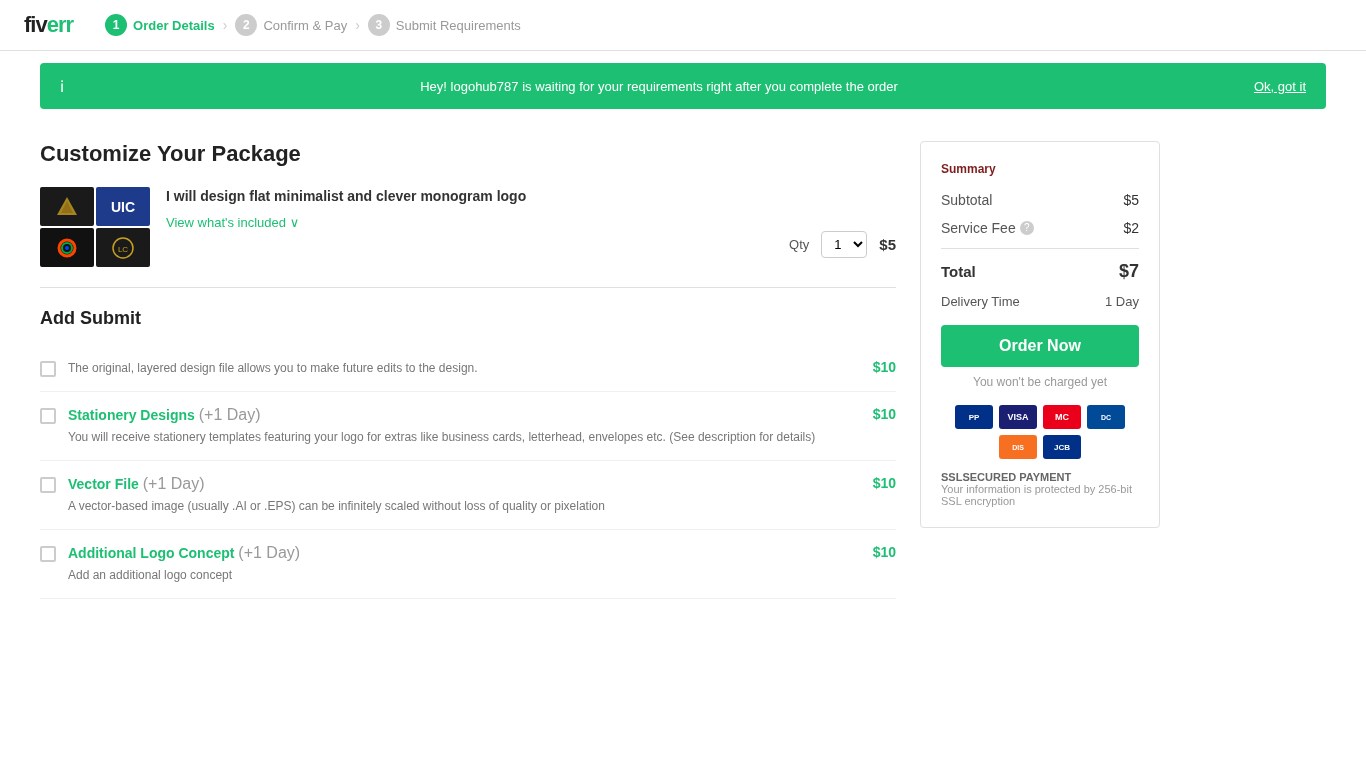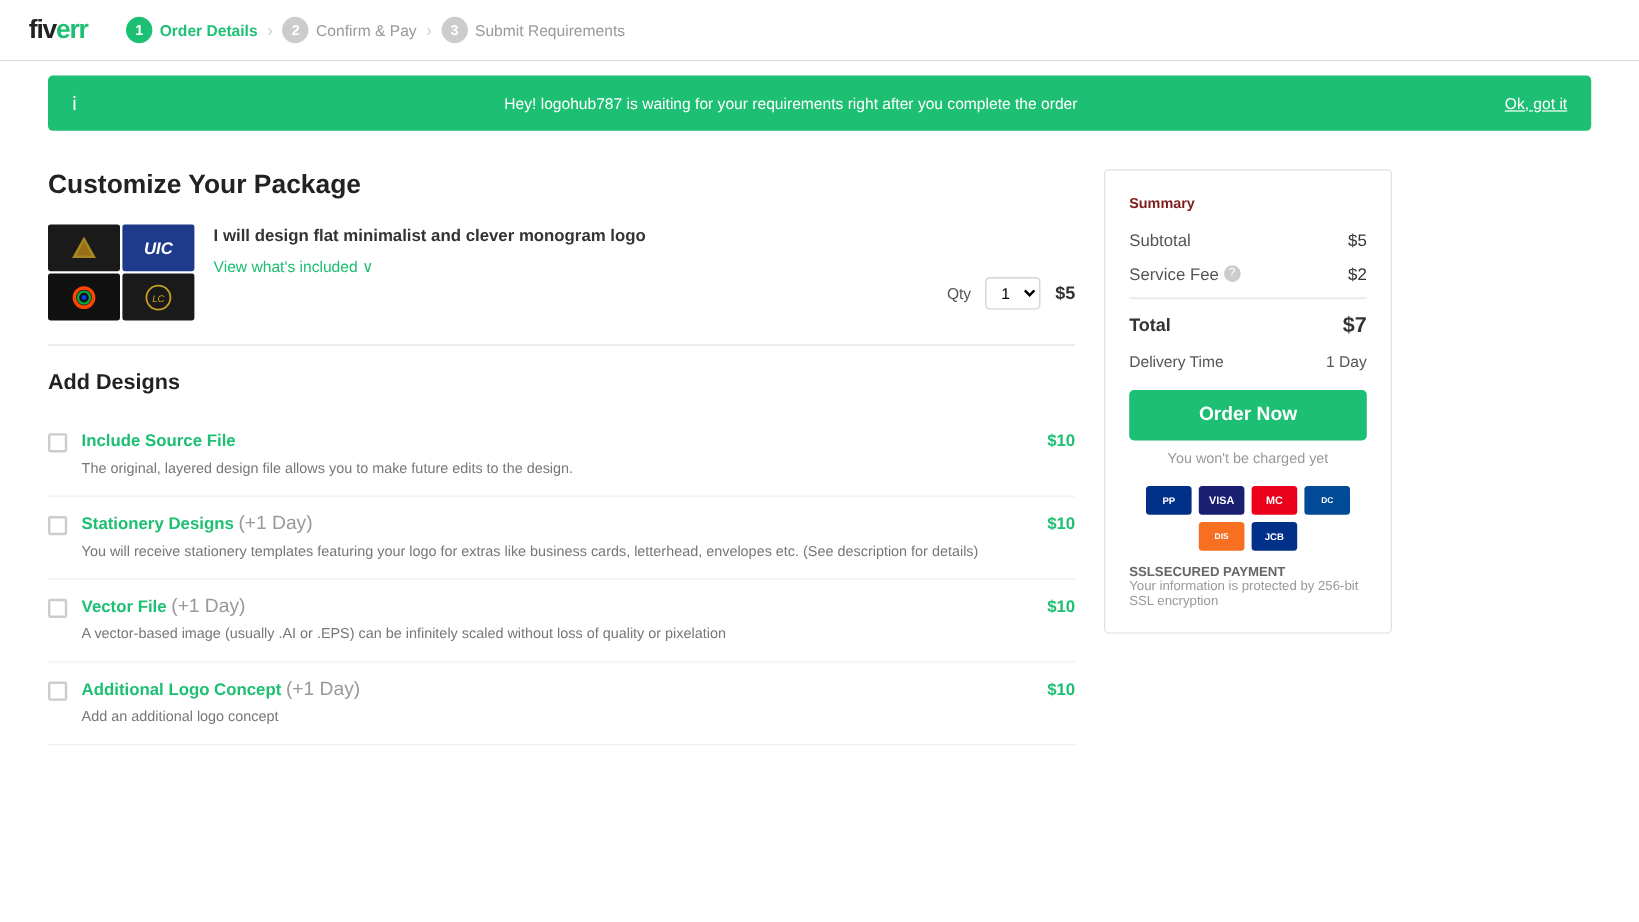--- a/index.html
+++ b/index.html
@@ -94,24 +94,23 @@
       align-items: flex-start;
       gap: 16px;
       padding-bottom: 20px;
       border-bottom: 1px solid #e0e0e0;
       margin-bottom: 20px;
     }
     .package-images {
       display: grid;
       grid-template-columns: 1fr 1fr;
       gap: 2px;
-      width: 122px;
+      width: 110px;
       height: 80px;
       flex-shrink: 0;
-      font-style: italic;
     }
     .package-img {
       background: #222;
       border-radius: 2px;
     }
     .package-img.img1 { background: #1a1a1a; display: flex; align-items: center; justify-content: center; }
     .package-img.img2 { background: #1e3a8a; display: flex; align-items: center; justify-content: center; color: #fff; font-weight: bold; font-size: 14px; }
     .package-img.img3 { background: #111; display: flex; align-items: center; justify-content: center; }
     .package-img.img4 { background: #1a1a1a; display: flex; align-items: center; justify-content: center; }
     .package-info { flex: 1; }
@@ -374,29 +373,26 @@
         <select class="qty-select">
           <option>1</option>
           <option>2</option>
           <option>3</option>
         </select>
         <span class="package-price">$5</span>
       </div>
     </div>
 
     <div>
-      <h2 class="section-title">Add Designs</h2>
+      <h2 class="section-title">Add Submit</h2>
 
       <div id="extras-container">
           <div class="extra-item">
       <div class="extra-checkbox"></div>
       <div class="extra-details">
-        <div class="extra-name">
-          Include Source File <span class="extra-day"></span>
-        </div>
         <div class="extra-desc">The original, layered design file allows you to make future edits to the design.</div>
       </div>
       <div class="extra-price">$10</div>
     </div>
           <div class="extra-item">
       <div class="extra-checkbox"></div>
       <div class="extra-details">
         <div class="extra-name">
           Stationery Designs <span class="extra-day">(+1 Day)</span>
         </div>

